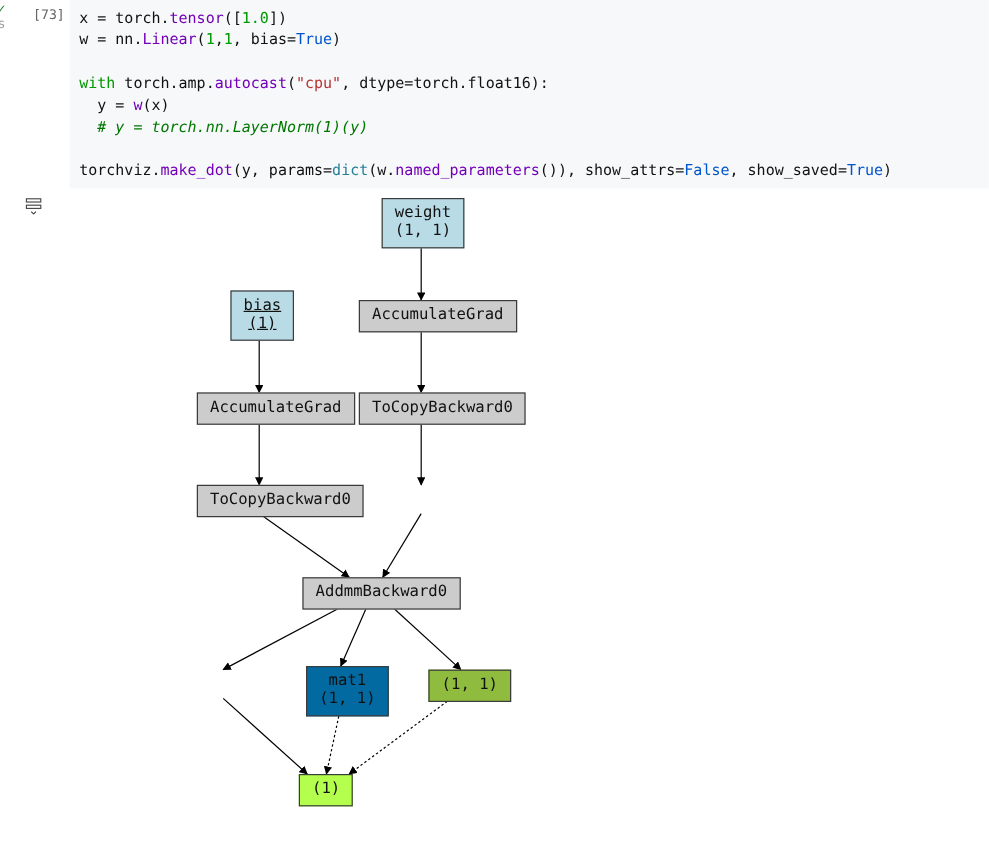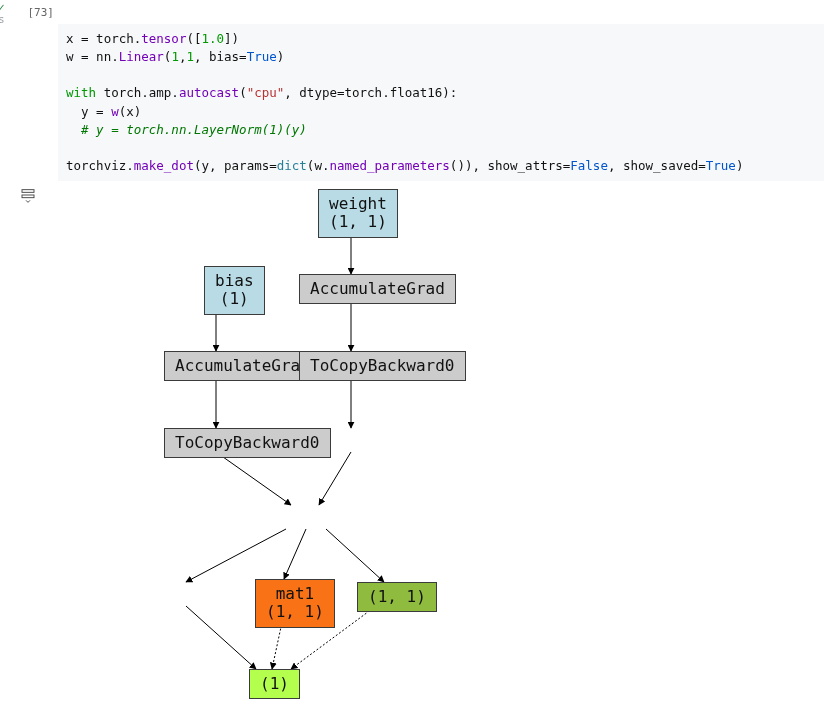--- a/index.html
+++ b/index.html
@@ -2,37 +2,37 @@
 <html><head>
 <meta charset="utf-8">
 <style>
   html,body{margin:0;padding:0;font-family:Menlo,Consolas,'DejaVu Sans Mono',monospace;font-size:12.5px;background:#fff;color:#111;}
   .cell{display:flex;align-items:flex-start;}
   .gutter{width:48px;flex:0 0 48px;padding:6px 4px 6px 6px;text-align:right;font-family:monospace;color:#666;font-size:11px;position:relative;}
   .gutter .in-label{color:#666;}
   .ok-icon{position:absolute;left:-2px;top:2px;font-size:11px;line-height:1;}
   .ok-green{color:#1a7f37;}
   .ok-grey{color:#9aa0a6;}
-  .code-area{flex:1 1 auto;background:#f6f8fa;padding:6px 8px;white-space:pre;font-family:Menlo,Consolas,'DejaVu Sans Mono',monospace;line-height:1.45;overflow:auto;margin-top:24px;}
+  .code-area{flex:1 1 auto;background:#f6f8fa;padding:6px 8px;white-space:pre;font-family:Menlo,Consolas,'DejaVu Sans Mono',monospace;line-height:1.45;overflow:auto;}
   .tok-kw{color:#009900;}        
   .tok-blue{color:#0055cc;}      
   .tok-str{color:#b83232;}
   .tok-num{color:#009900;}
   .tok-builtin{color:#267f99;}
   .tok-func{color:#7400b8;}
   .tok-comment{color:#007700;font-style:italic;}
 
   .output-row{display:flex;align-items:flex-start;}
   .out-gutter{width:48px;flex:0 0 48px;padding:6px 4px;display:flex;justify-content:center;}
   .toggle-icon{width:16px;height:16px;stroke:#444;fill:none;stroke-width:1.4;}
   .graph{position:relative;width:560px;height:540px;}
   svg.edges{position:absolute;left:0;top:0;pointer-events:none;}
-  .node{position:absolute;border:1px solid #3b3b3b;background:#cccccc;padding:5px 10px;text-align:center;font-family:Menlo,Consolas,monospace;font-size:16px;line-height:1.15;white-space:nowrap;}
+  .node{position:absolute;border:1px solid #3b3b3b;background:#cccccc;padding:5px 10px;text-align:center;font-family:Menlo,Consolas,monospace;font-size:13px;line-height:1.15;white-space:nowrap;}
   .node.param{background:#b8dbe6;}
-  .node.saved{background:#f97316;}
+  .node.saved{background:#0369a1;}
   .node.intm{background:#8fbc3f;}
   .node.out{background:#b4ff4d;}
   .arrowhead{fill:#000;}
 </style>
 </head>
 <body>
 
 <div class="cell">
   <div class="gutter">
     <span class="ok-icon ok-green">✓</span>
@@ -91,40 +91,43 @@
 
       <line x1="228" y1="432" x2="216" y2="488" stroke="#000" stroke-dasharray="2,2" marker-end="url(#ah)"></line>
 
       <line x1="320" y1="425" x2="235" y2="488" stroke="#000" stroke-dasharray="2,2" marker-end="url(#ah)"></line>
     </svg>
 
     <div class="node param" style="left:262px;top:8px;">
       <div>weight</div>
       <div>(1, 1)</div>
     </div>
-    <div class="node param" style="left:148px;top:85px;">
+    <div class="node param" style="left:136px;top:85px;text-decoration:underline;">
       <div>bias</div>
       <div>(1)</div>
     </div>
 
     <div class="node" style="left:243px;top:93px;">
       <span>AccumulateGrad</span>
     </div>
     <div class="node" style="left:108px;top:170px;">
       <span>AccumulateGrad</span>
     </div>
 
     <div class="node" style="left:243px;top:170px;">
       <span>ToCopyBackward0</span>
     </div>
     <div class="node" style="left:108px;top:247px;">
       <span>ToCopyBackward0</span>
     </div>
 
 
+    <div class="node" style="left:196px;top:324px;">
+      <span>AddmmBackward0</span>
+    </div>
 
     <div class="node saved" style="left:199px;top:398px;">
       <div>mat1</div>
       <div>(1, 1)</div>
     </div>
     <div class="node intm" style="left:301px;top:401px;">
       <span>(1, 1)</span>
     </div>
 
     <div class="node out" style="left:193px;top:488px;">

